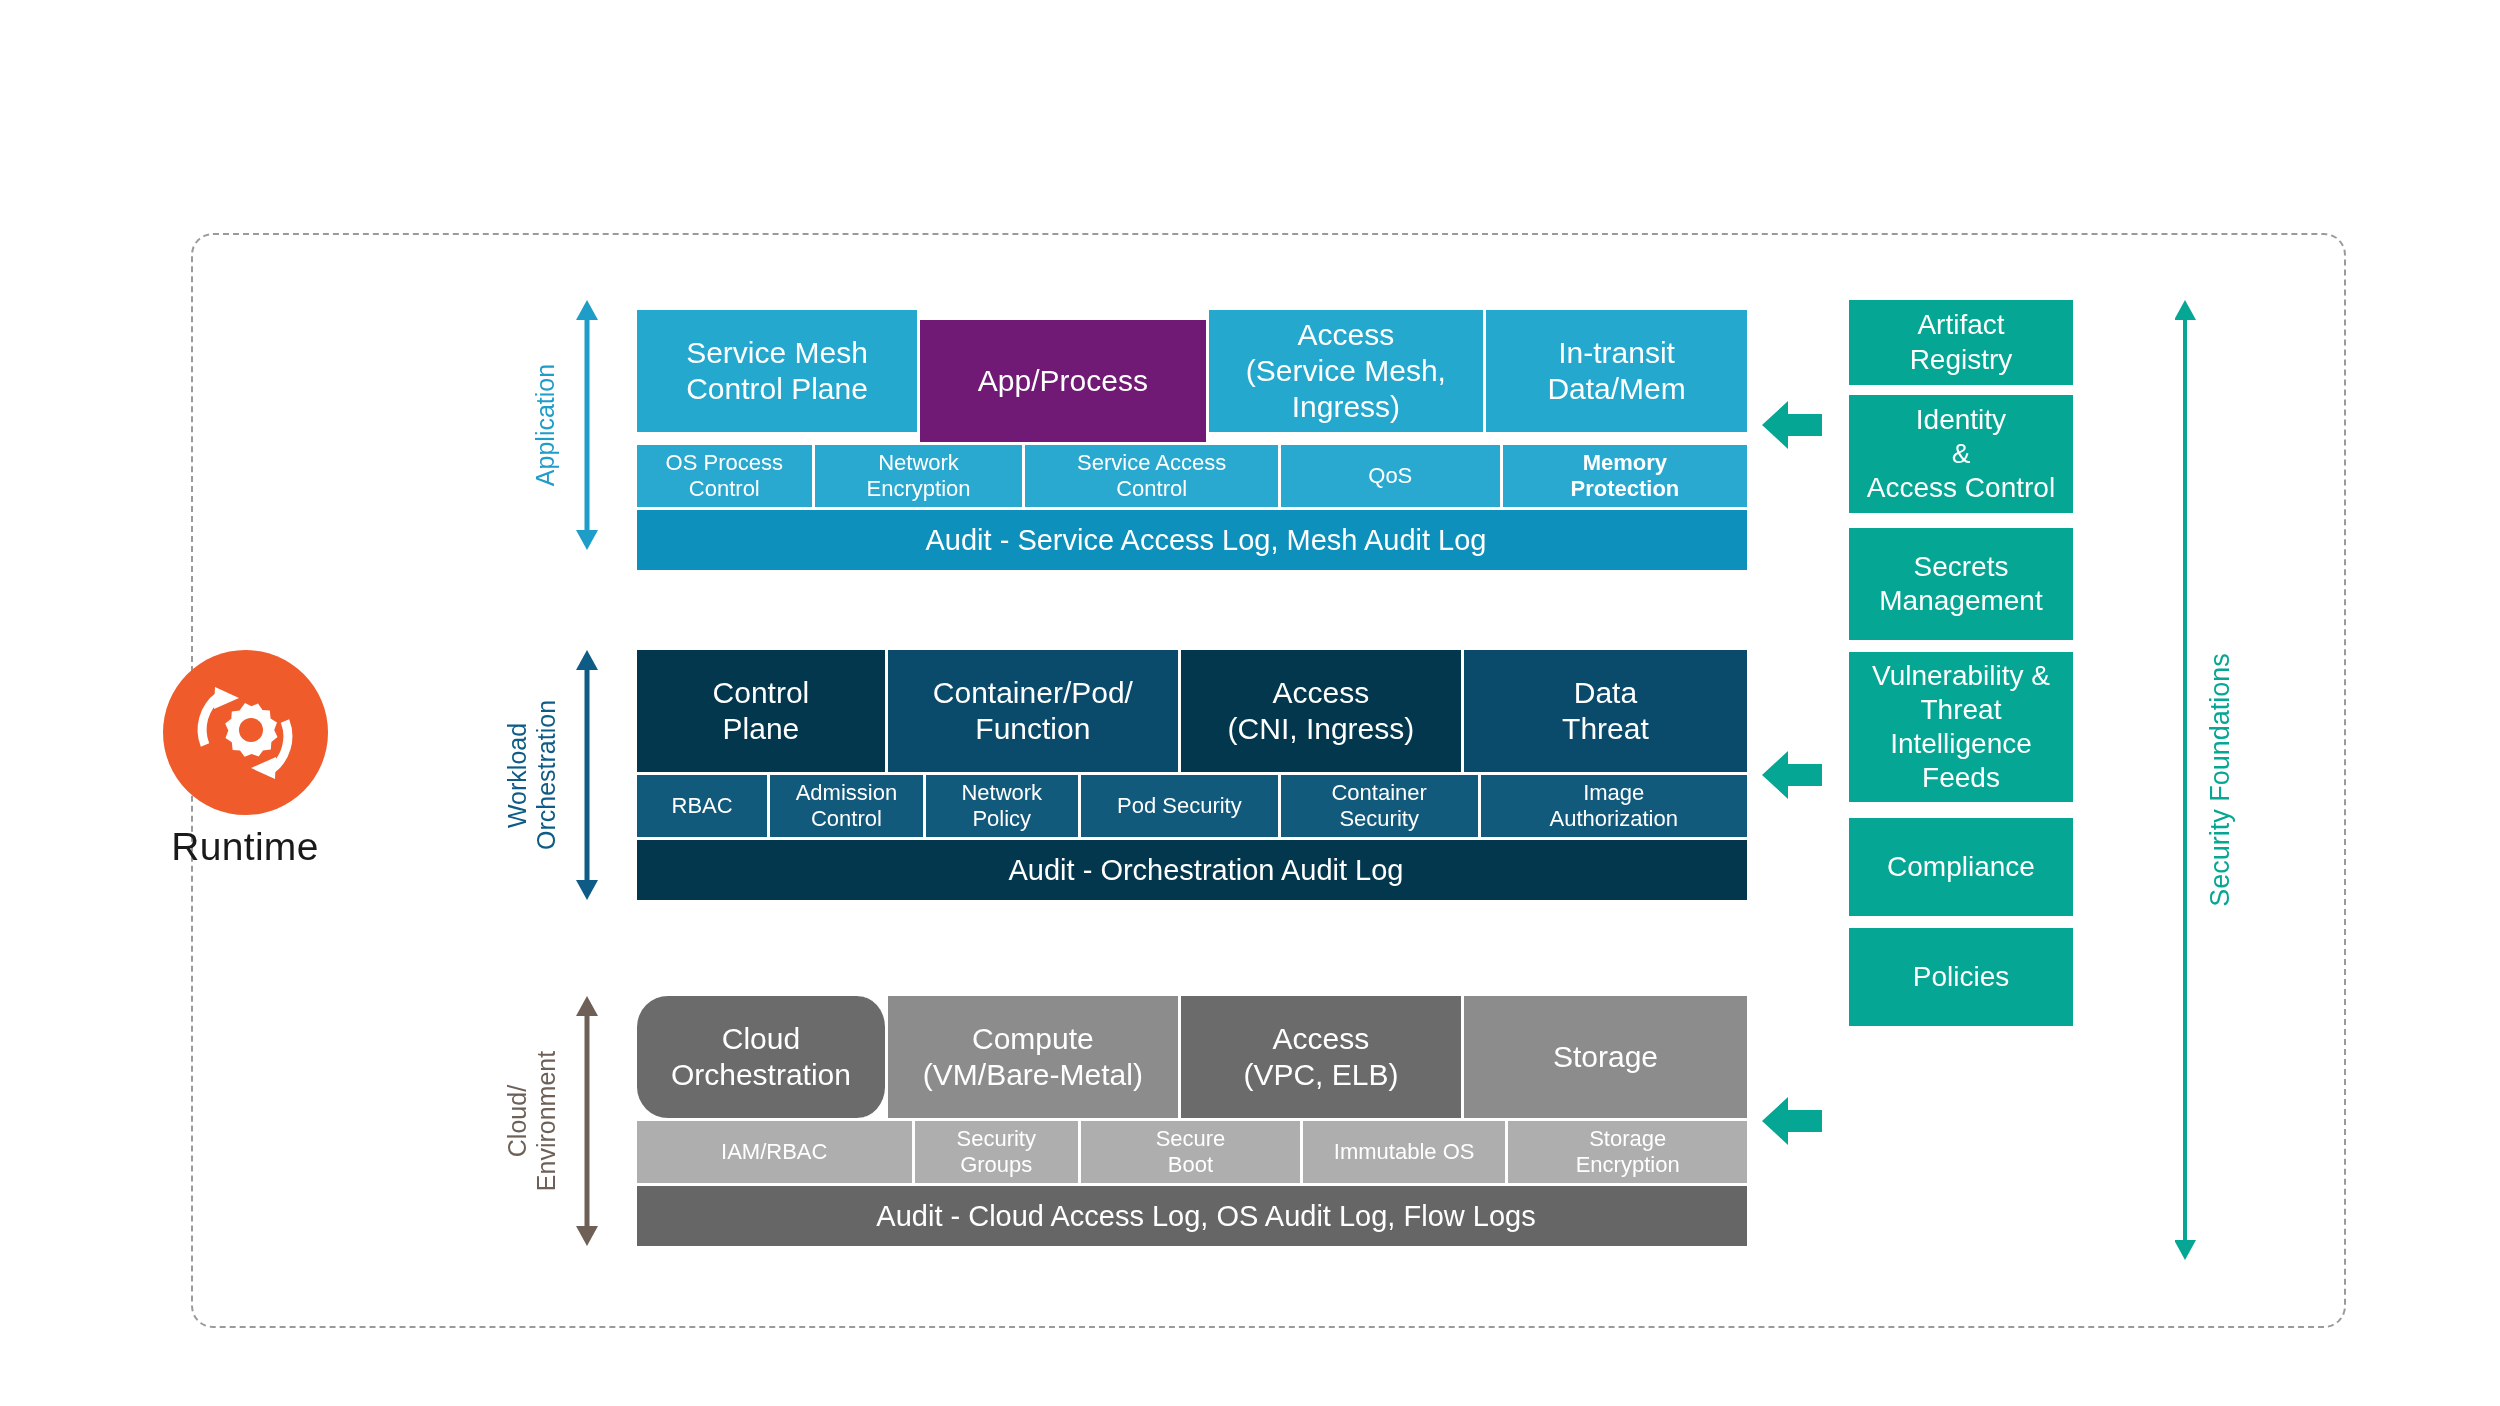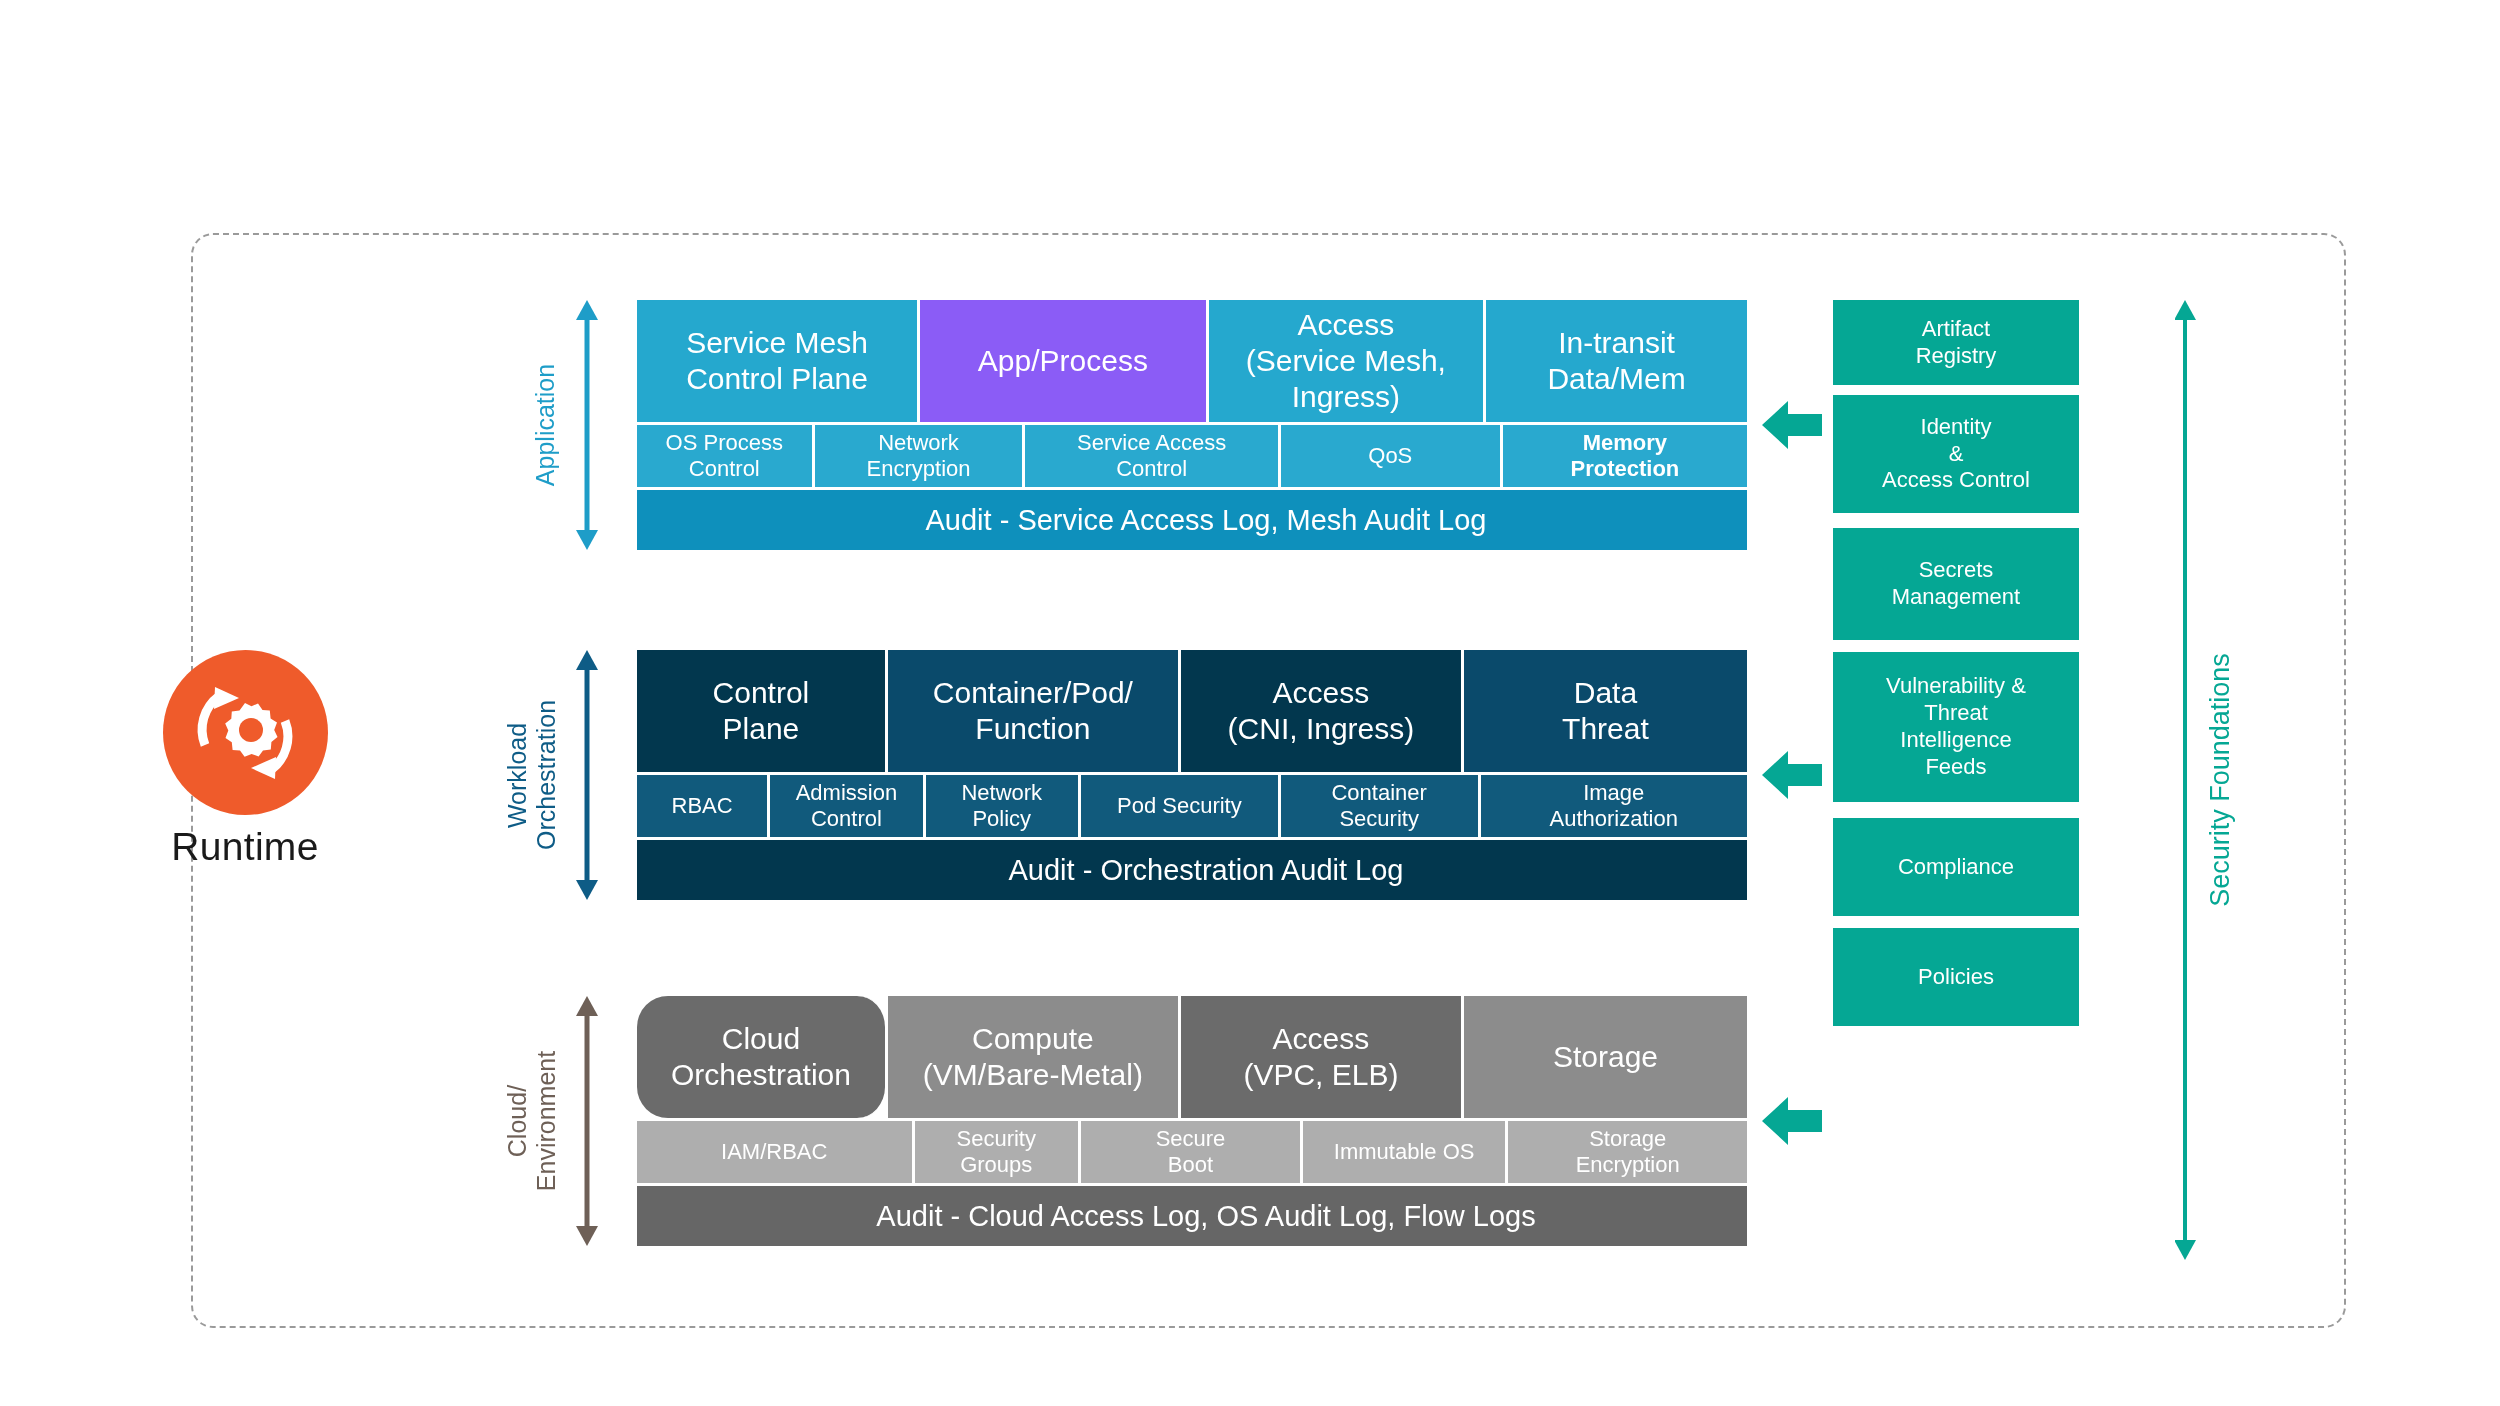--- a/index.html
+++ b/index.html
@@ -54,23 +54,23 @@
     color:#ffffff;font-size:29px;box-sizing:border-box;margin-top:3px;padding-left:28px;
   }
   .subrow{margin-top:3px;}
 
   
   .side-arrow{position:absolute;width:60px;height:56px;}
 
   
   .found-col{position:absolute;left:1833px;width:278px;}
   .found-box{
-    position:absolute;left:0;width:246px;background:#05a794;color:#ffffff;
+    position:absolute;left:16px;width:224px;background:#05a794;color:#ffffff;
     display:flex;align-items:center;justify-content:center;text-align:center;
-    font-size:22px;line-height:1.22;white-space:pre-line;box-sizing:border-box;
+    font-size:28px;line-height:1.22;white-space:pre-line;box-sizing:border-box;
   }
   .found-axis{position:absolute;left:2175px;top:300px;width:70px;height:960px;}
   .found-axis-label{
     position:absolute;left:30px;top:50%;transform:translateY(-50%) rotate(180deg);
     writing-mode:vertical-rl;color:#05a794;font-size:27px;white-space:nowrap;
   }
 </style>
 </head>
 <body>
 
@@ -123,21 +123,21 @@
             <polygon points="13,250 24,230 2,230" fill="#6e6057"></polygon>
           </svg></div>
       </div>
     </div>
 
   <div id="stacks">
       <div class="stack" style="top: 300px;">
         <div class="srow mainrow">
           <div class="cell main-cell" style="flex: 0 0 25.5%; background: rgb(37, 168, 206); height: 122px; white-space: pre-line;">Service Mesh
 Control Plane</div>
-          <div class="cell main-cell" style="flex: 0 0 26%; background: #8b5cf6; height: 122px; white-space: pre-line;">App/Process</div>
+          <div class="cell main-cell" style="flex: 0 0 26%; background: #701a75; height: 122px; white-space: pre-line; margin-top: 20px;">App/Process</div>
           <div class="cell main-cell" style="flex: 0 0 25%; background: rgb(37, 168, 206); height: 122px; white-space: pre-line;">Access
 (Service Mesh,
 Ingress)</div>
           <div class="cell main-cell" style="flex: 0 0 23.5%; background: rgb(37, 168, 206); height: 122px; white-space: pre-line;">In-transit
 Data/Mem</div>
         </div>
         <div class="srow subrow">
           <div class="cell sub-cell" style="flex: 0 0 16%; background: rgb(41, 169, 207); height: 62px; white-space: pre-line;">OS Process
 Control</div>
           <div class="cell sub-cell" style="flex: 0 0 19%; background: rgb(41, 169, 207); height: 62px; white-space: pre-line;">Network

